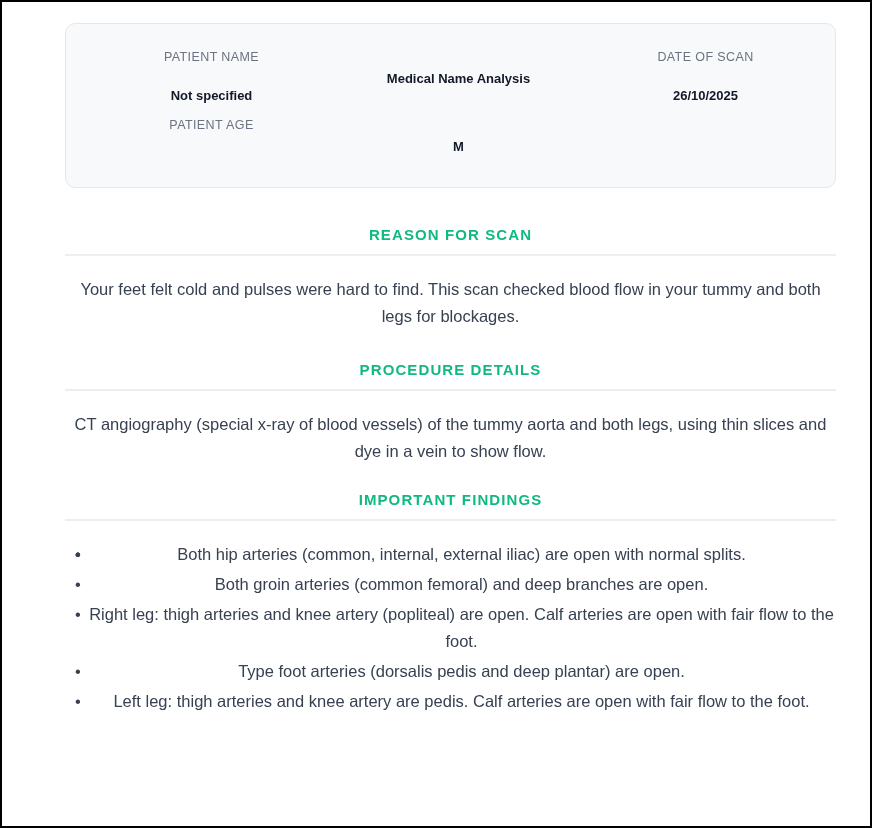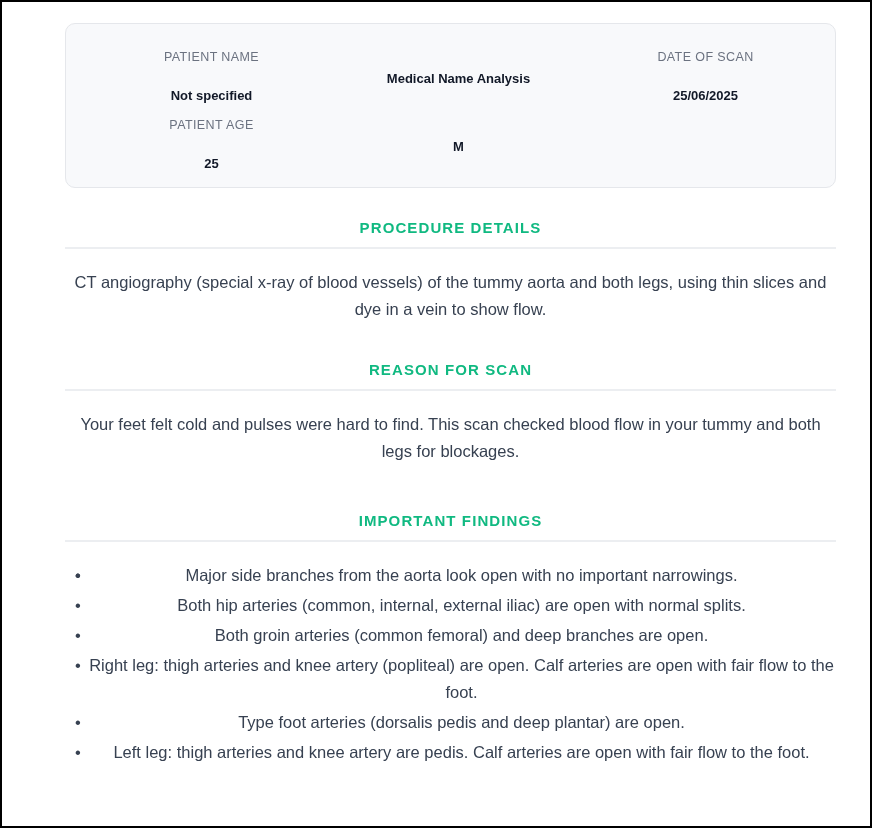--- a/index.html
+++ b/index.html
@@ -98,46 +98,45 @@
   <div class="info-card">
     <div>
       <div class="field-label">Patient Name</div>
       <div class="field-value">Not specified</div>
     </div>
     <div>
       <div class="field-value">Medical Name Analysis</div>
     </div>
     <div>
       <div class="field-label">Date of Scan</div>
-      <div class="field-value">25/06/2025</div>
+      <div class="field-value">26/10/2025</div>
     </div>
     <div>
       <div class="field-label">Patient Age</div>
-      <div class="field-value">25</div>
     </div>
     <div>
       <div class="field-value">M</div>
     </div>
+  </div>
+
+  <div class="section" style="margin-top:38px;">
+    <div class="section-title">Reason for Scan</div>
+    <div class="section-body">Your feet felt cold and pulses were hard to find. This scan checked blood flow in your tummy and both legs for blockages.</div>
   </div>
 
   <div class="section" style="margin-top:31px;">
     <div class="section-title">Procedure Details</div>
     <div class="section-body">CT angiography (special x-ray of blood vessels) of the tummy aorta and both legs, using thin slices and dye in a vein to show flow.</div>
   </div>
 
-  <div class="section" style="margin-top:38px;">
-    <div class="section-title">Reason for Scan</div>
-    <div class="section-body">Your feet felt cold and pulses were hard to find. This scan checked blood flow in your tummy and both legs for blockages.</div>
-  </div>
-
-  <div class="section" style="margin-top:47px;">
+  <div class="section" style="margin-top:26px;">
     <div class="section-title">Important Findings</div>
     <ul class="findings-list">
       <li><span class="bullet">•</span></li>
-      <li><span class="bullet">•</span><span>Major side branches from the aorta look open with no important narrowings.</span></li>
+      <li><span class="bullet">•</span></li>
       <li><span class="bullet">•</span><span>Both hip arteries (common, internal, external iliac) are open with normal splits.</span></li>
       <li><span class="bullet">•</span><span>Both groin arteries (common femoral) and deep branches are open.</span></li>
       <li><span class="bullet">•</span><span>Right leg: thigh arteries and knee artery (popliteal) are open. Calf arteries are open with fair flow to the foot.</span></li>
       <li><span class="bullet">•</span><span>Type foot arteries (dorsalis pedis and deep plantar) are open.</span></li>
       <li><span class="bullet">•</span><span>Left leg: thigh arteries and knee artery are pedis. Calf arteries are open with fair flow to the foot.</span></li>
     </ul>
   </div>
 
 </div>
 

